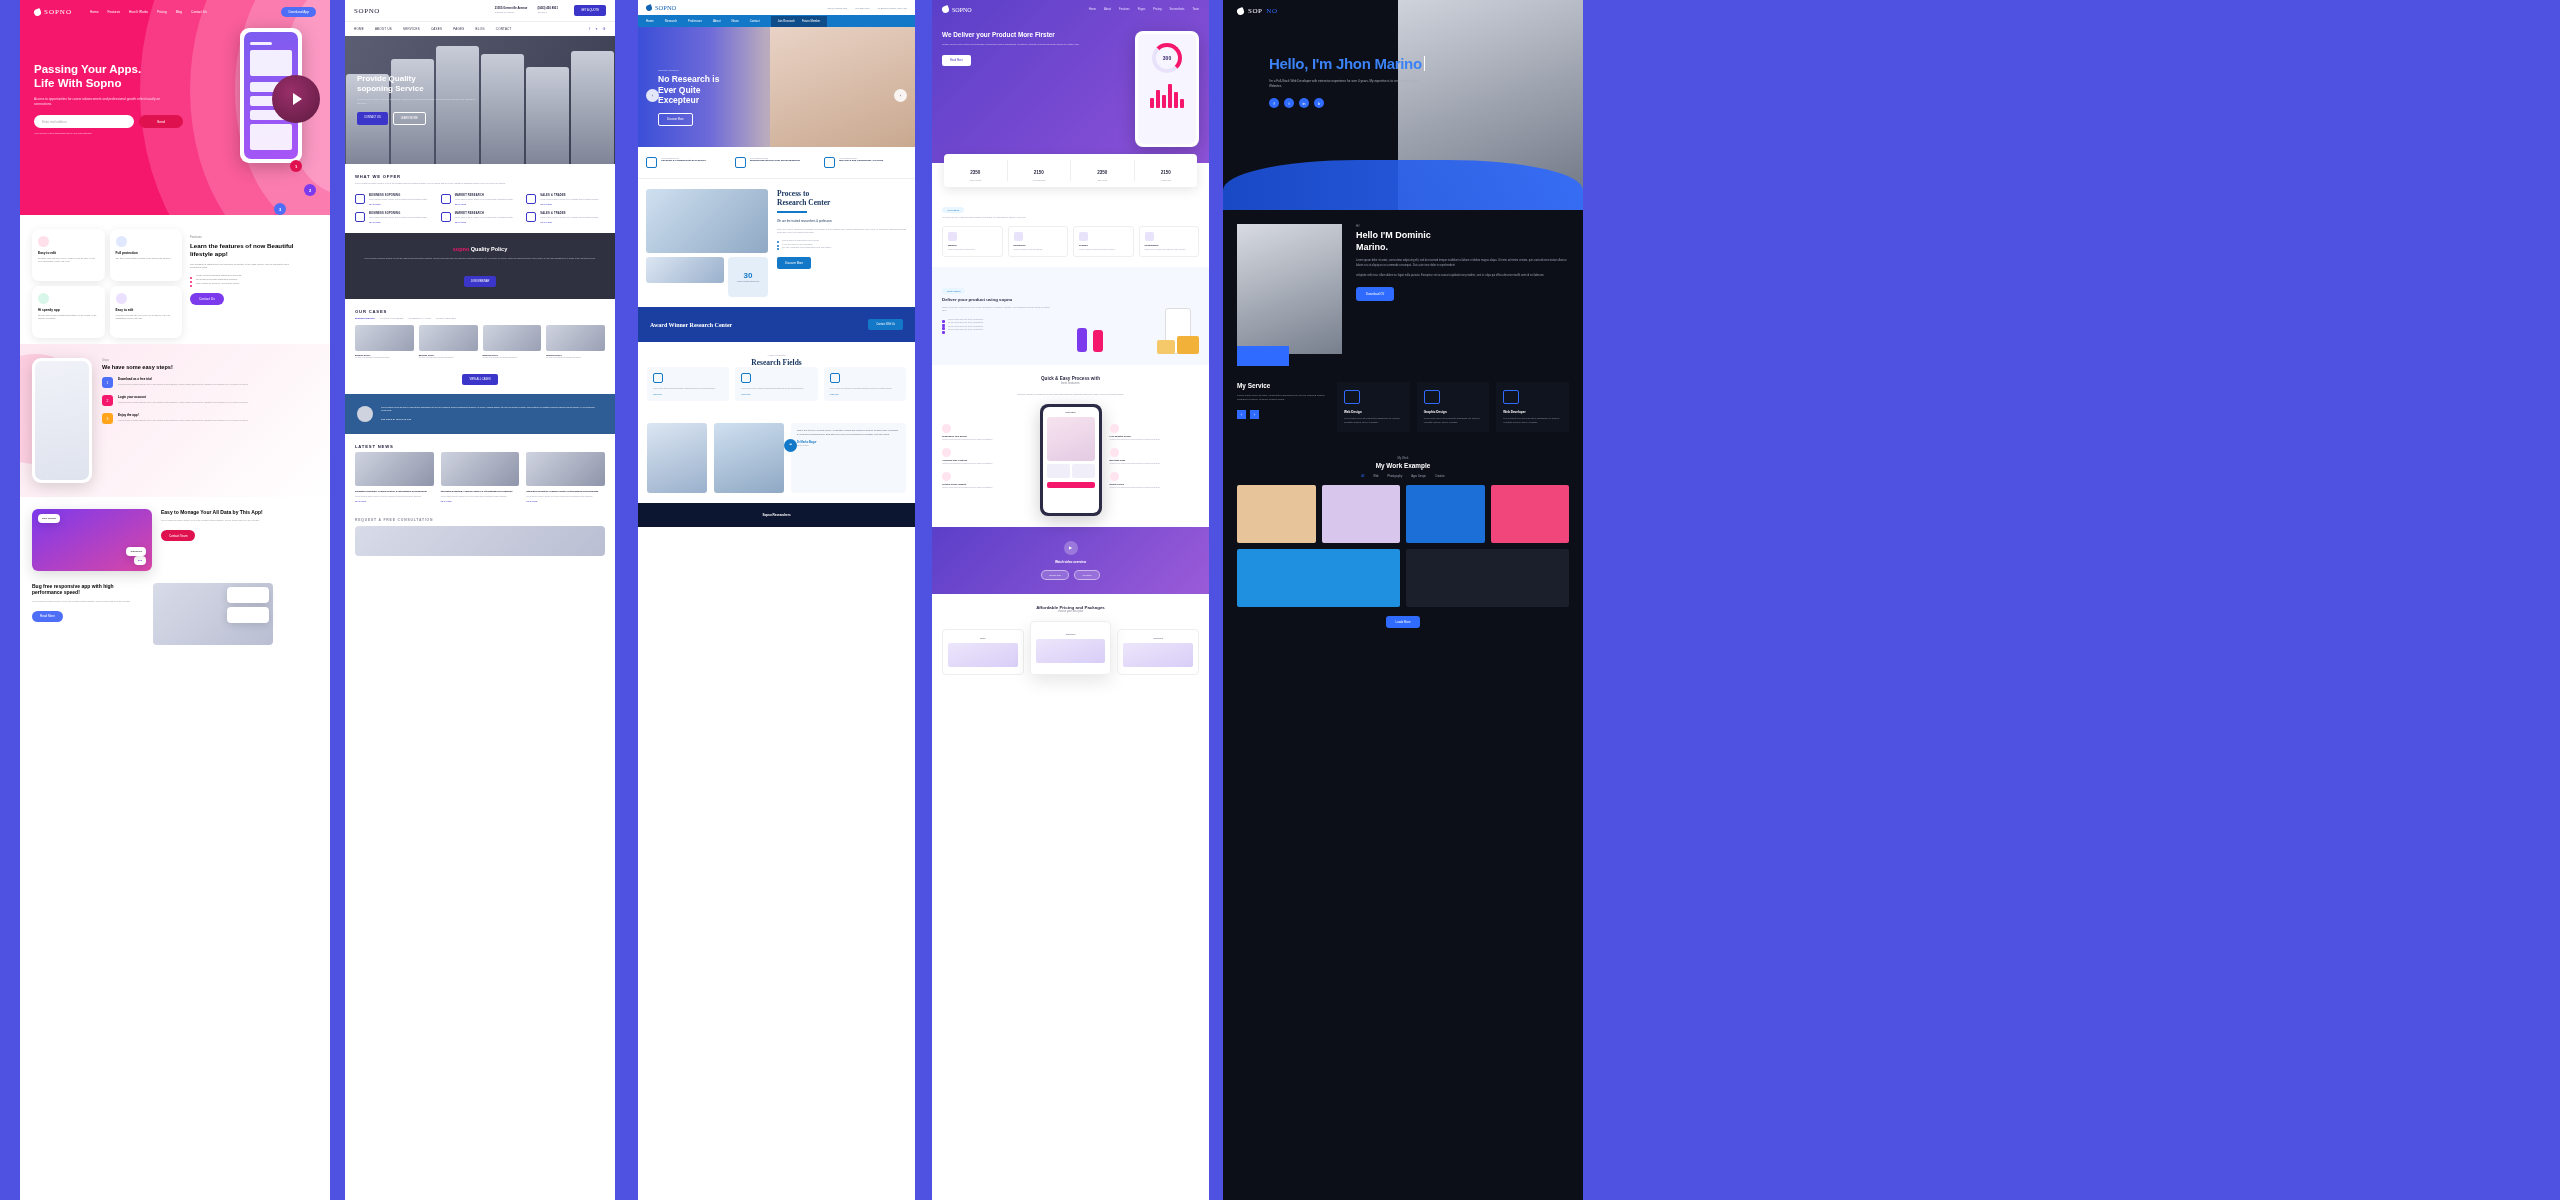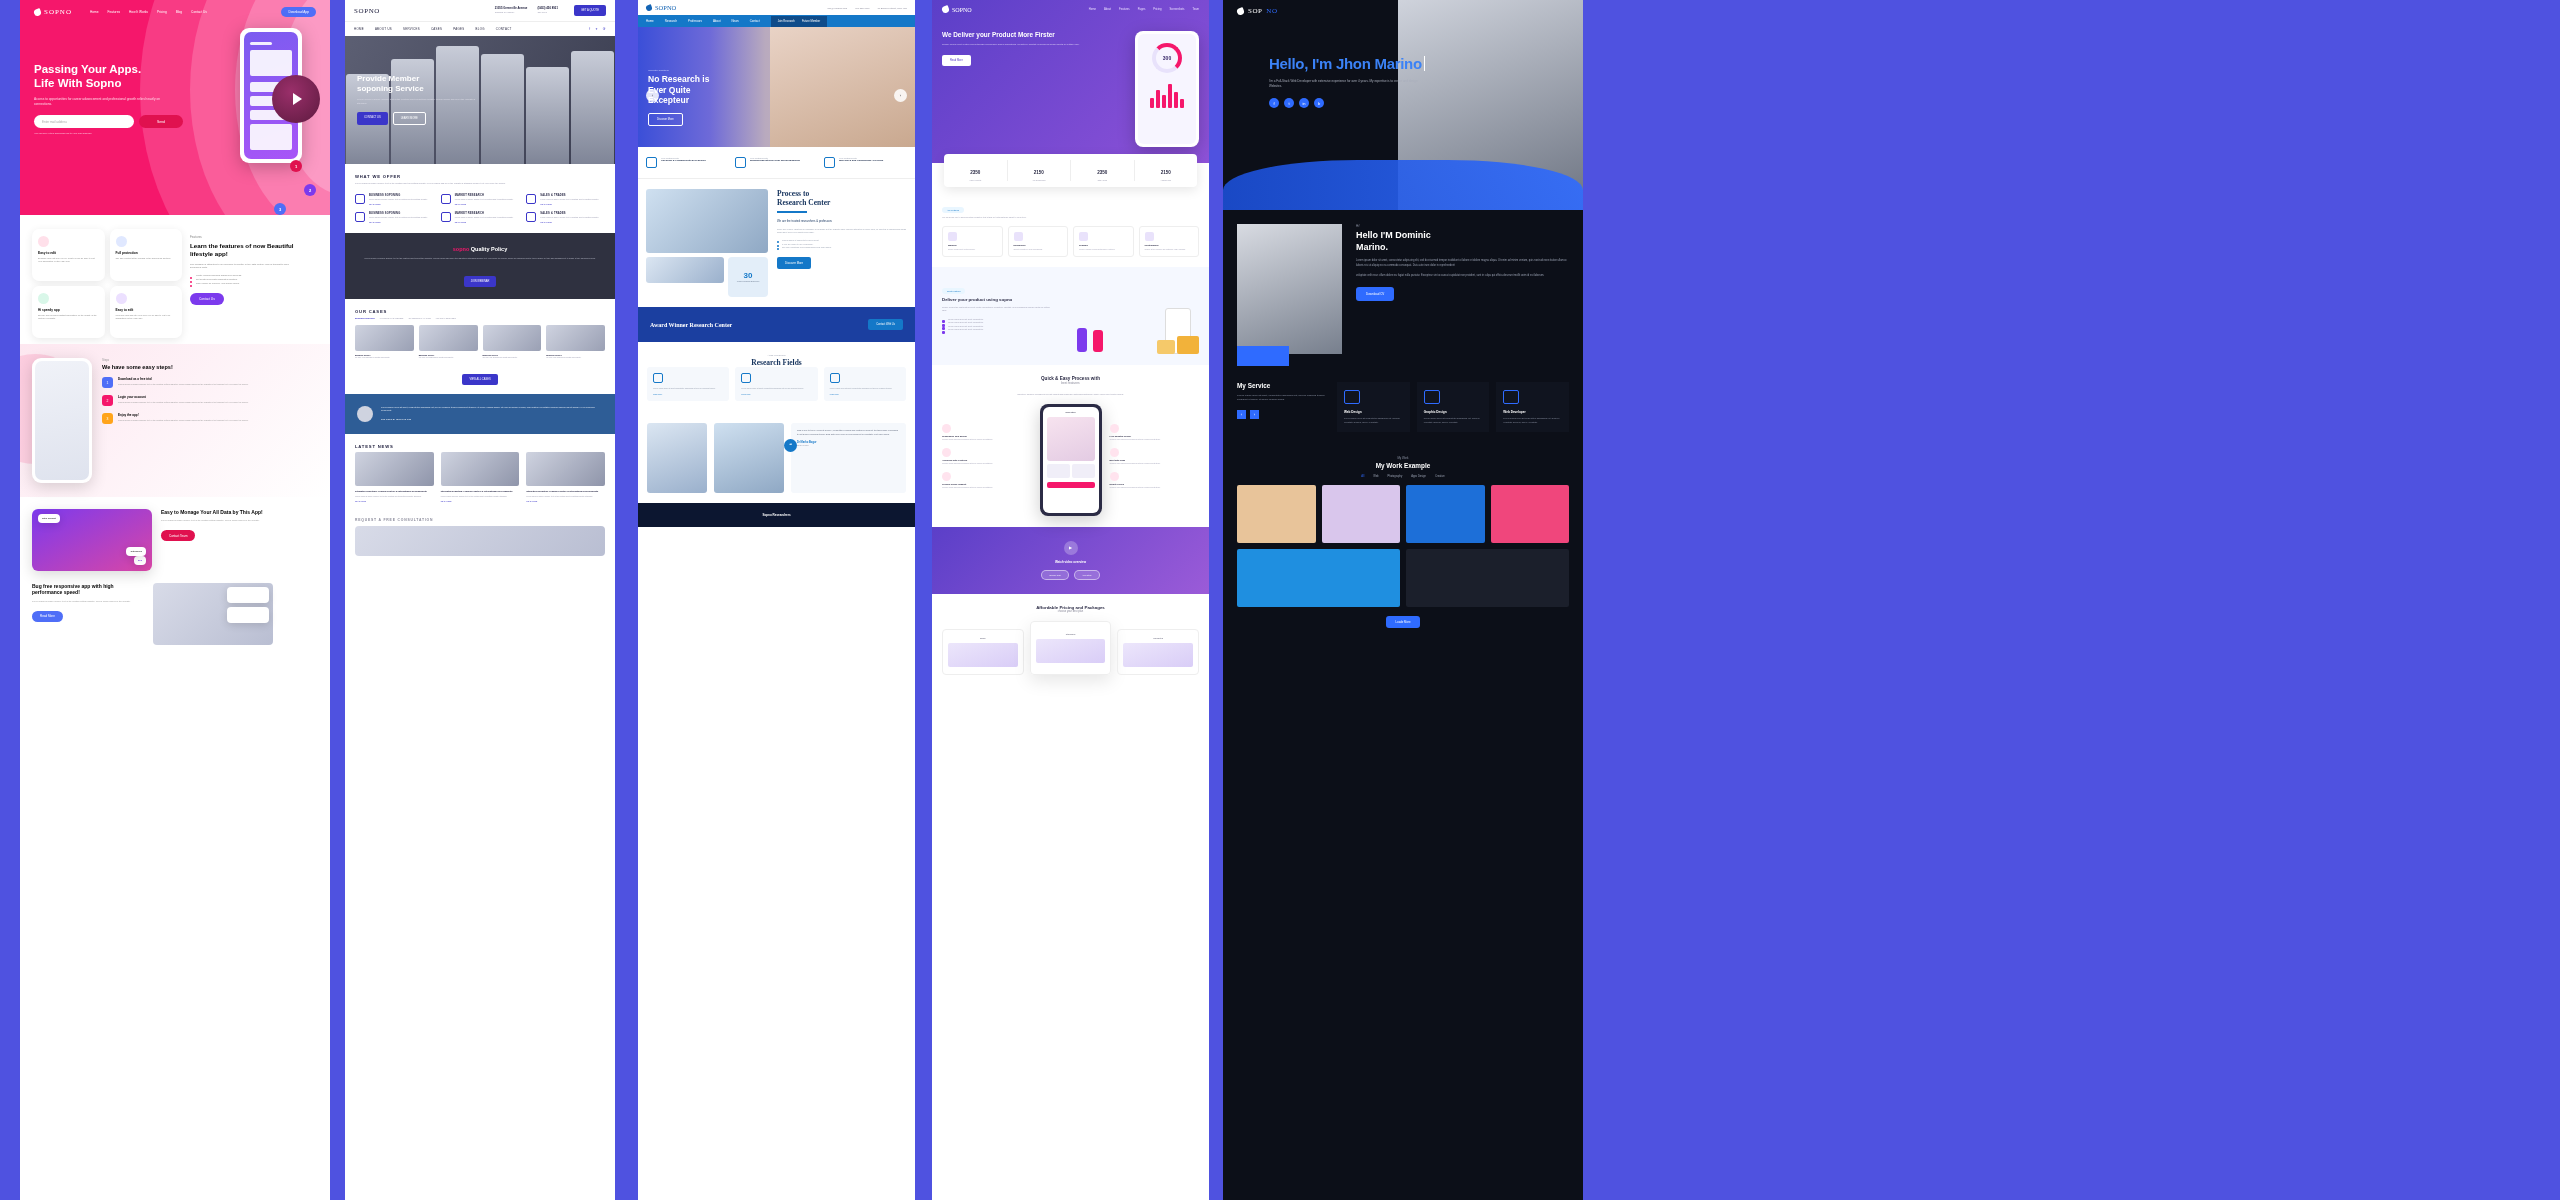--- a/index.html
+++ b/index.html
@@ -131,21 +131,21 @@
   
   .p3top{display:flex;align-items:center;padding:4px 8px;background:#fff;}
   .logo3{font-family:"Liberation Serif",serif;font-size:6.5px;color:#1464b4;display:flex;gap:3px;align-items:center;}
   .bird3{width:6px;height:6px;background:#1464b4;border-radius:50% 10% 50% 50%;transform:rotate(-20deg);}
   .p3info{margin-left:auto;display:flex;gap:8px;font-size:2.3px;color:#8a8a9a;align-items:center;}
   .p3nav{display:flex;align-items:center;background:#1478c8;padding:4px 8px;gap:11px;}
   .p3nav a{color:#fff;font-size:2.9px;text-decoration:none;}
   .p3navr{margin-left:auto;display:flex;gap:7px;background:#0f4c8a;padding:4px 7px;margin:-4px -8px -4px 0;align-items:center;}
   .p3navr span{color:#fff;font-size:2.7px;}
   .p3hero{position:relative;height:120px;background:linear-gradient(90deg,#3b4fd8 0%,#6e6ad8 26%,#b9aabe 46%,#d8c5c0 100%);overflow:hidden;}
-  .p3heroTxt{position:absolute;left:10px;top:42px;z-index:4;}
+  .p3heroTxt{position:absolute;left:20px;top:42px;z-index:4;}
   .p3heroTxt .kk{color:#cfd6ff;font-size:2.3px;margin-bottom:3px;}
   .p3heroTxt h1{color:#fff;font-size:8.5px;line-height:1.25;font-weight:bold;}
   .p3heroTxt .b{display:inline-block;border:1px solid #fff;color:#fff;font-size:2.6px;padding:4px 8px;border-radius:2px;margin-top:6px;}
   .facewrap{position:absolute;right:0;top:0;width:145px;height:100%;background:linear-gradient(160deg,#e9d3c6,#c9a88f);}
   .arrowb{position:absolute;top:52%;width:13px;height:13px;border-radius:50%;background:rgba(255,255,255,.85);display:flex;align-items:center;justify-content:center;font-size:4px;color:#444;z-index:6;}
   .p3trust{display:flex;padding:10px 8px;gap:6px;border-bottom:1px solid #eee;}
   .tr{flex:1;display:flex;gap:4px;}
   .trico{width:11px;height:11px;border:1px solid #1478c8;border-radius:2px;flex:none;}
   .tr .kk{font-size:1.8px;color:#9aa0b0;}
   .tr h6{font-size:2.5px;color:#1b2b4a;line-height:1.4;}
@@ -469,21 +469,21 @@
     <div class="p2hero">
       <div class="team">
         <i class="person" style="height:70%"></i>
           <i class="person" style="height:82%"></i>
         <i class="person" style="height:92%"></i>
           <i class="person" style="height:86%"></i>
         <i class="person" style="height:76%"></i>
           <i class="person" style="height:88%"></i>
       </div>
       <div class="p2heroTxt">
-        <h1><span>Provide Member</span><br>
+        <h1><span>Provide Quality</span><br>
             <span>soponing Service</span></h1>
         <p>Lorem Ipsum is simply dummy text of the printing and typesetting industry. Lorem Ipsum has been the industry's standard.</p>
         <div class="p2btns">
           <span class="b-purple">CONTACT US</span>
           <span class="b-ghost">LEARN MORE</span>
         </div>
       </div>
     </div>
 
     <div class="p2sec">

